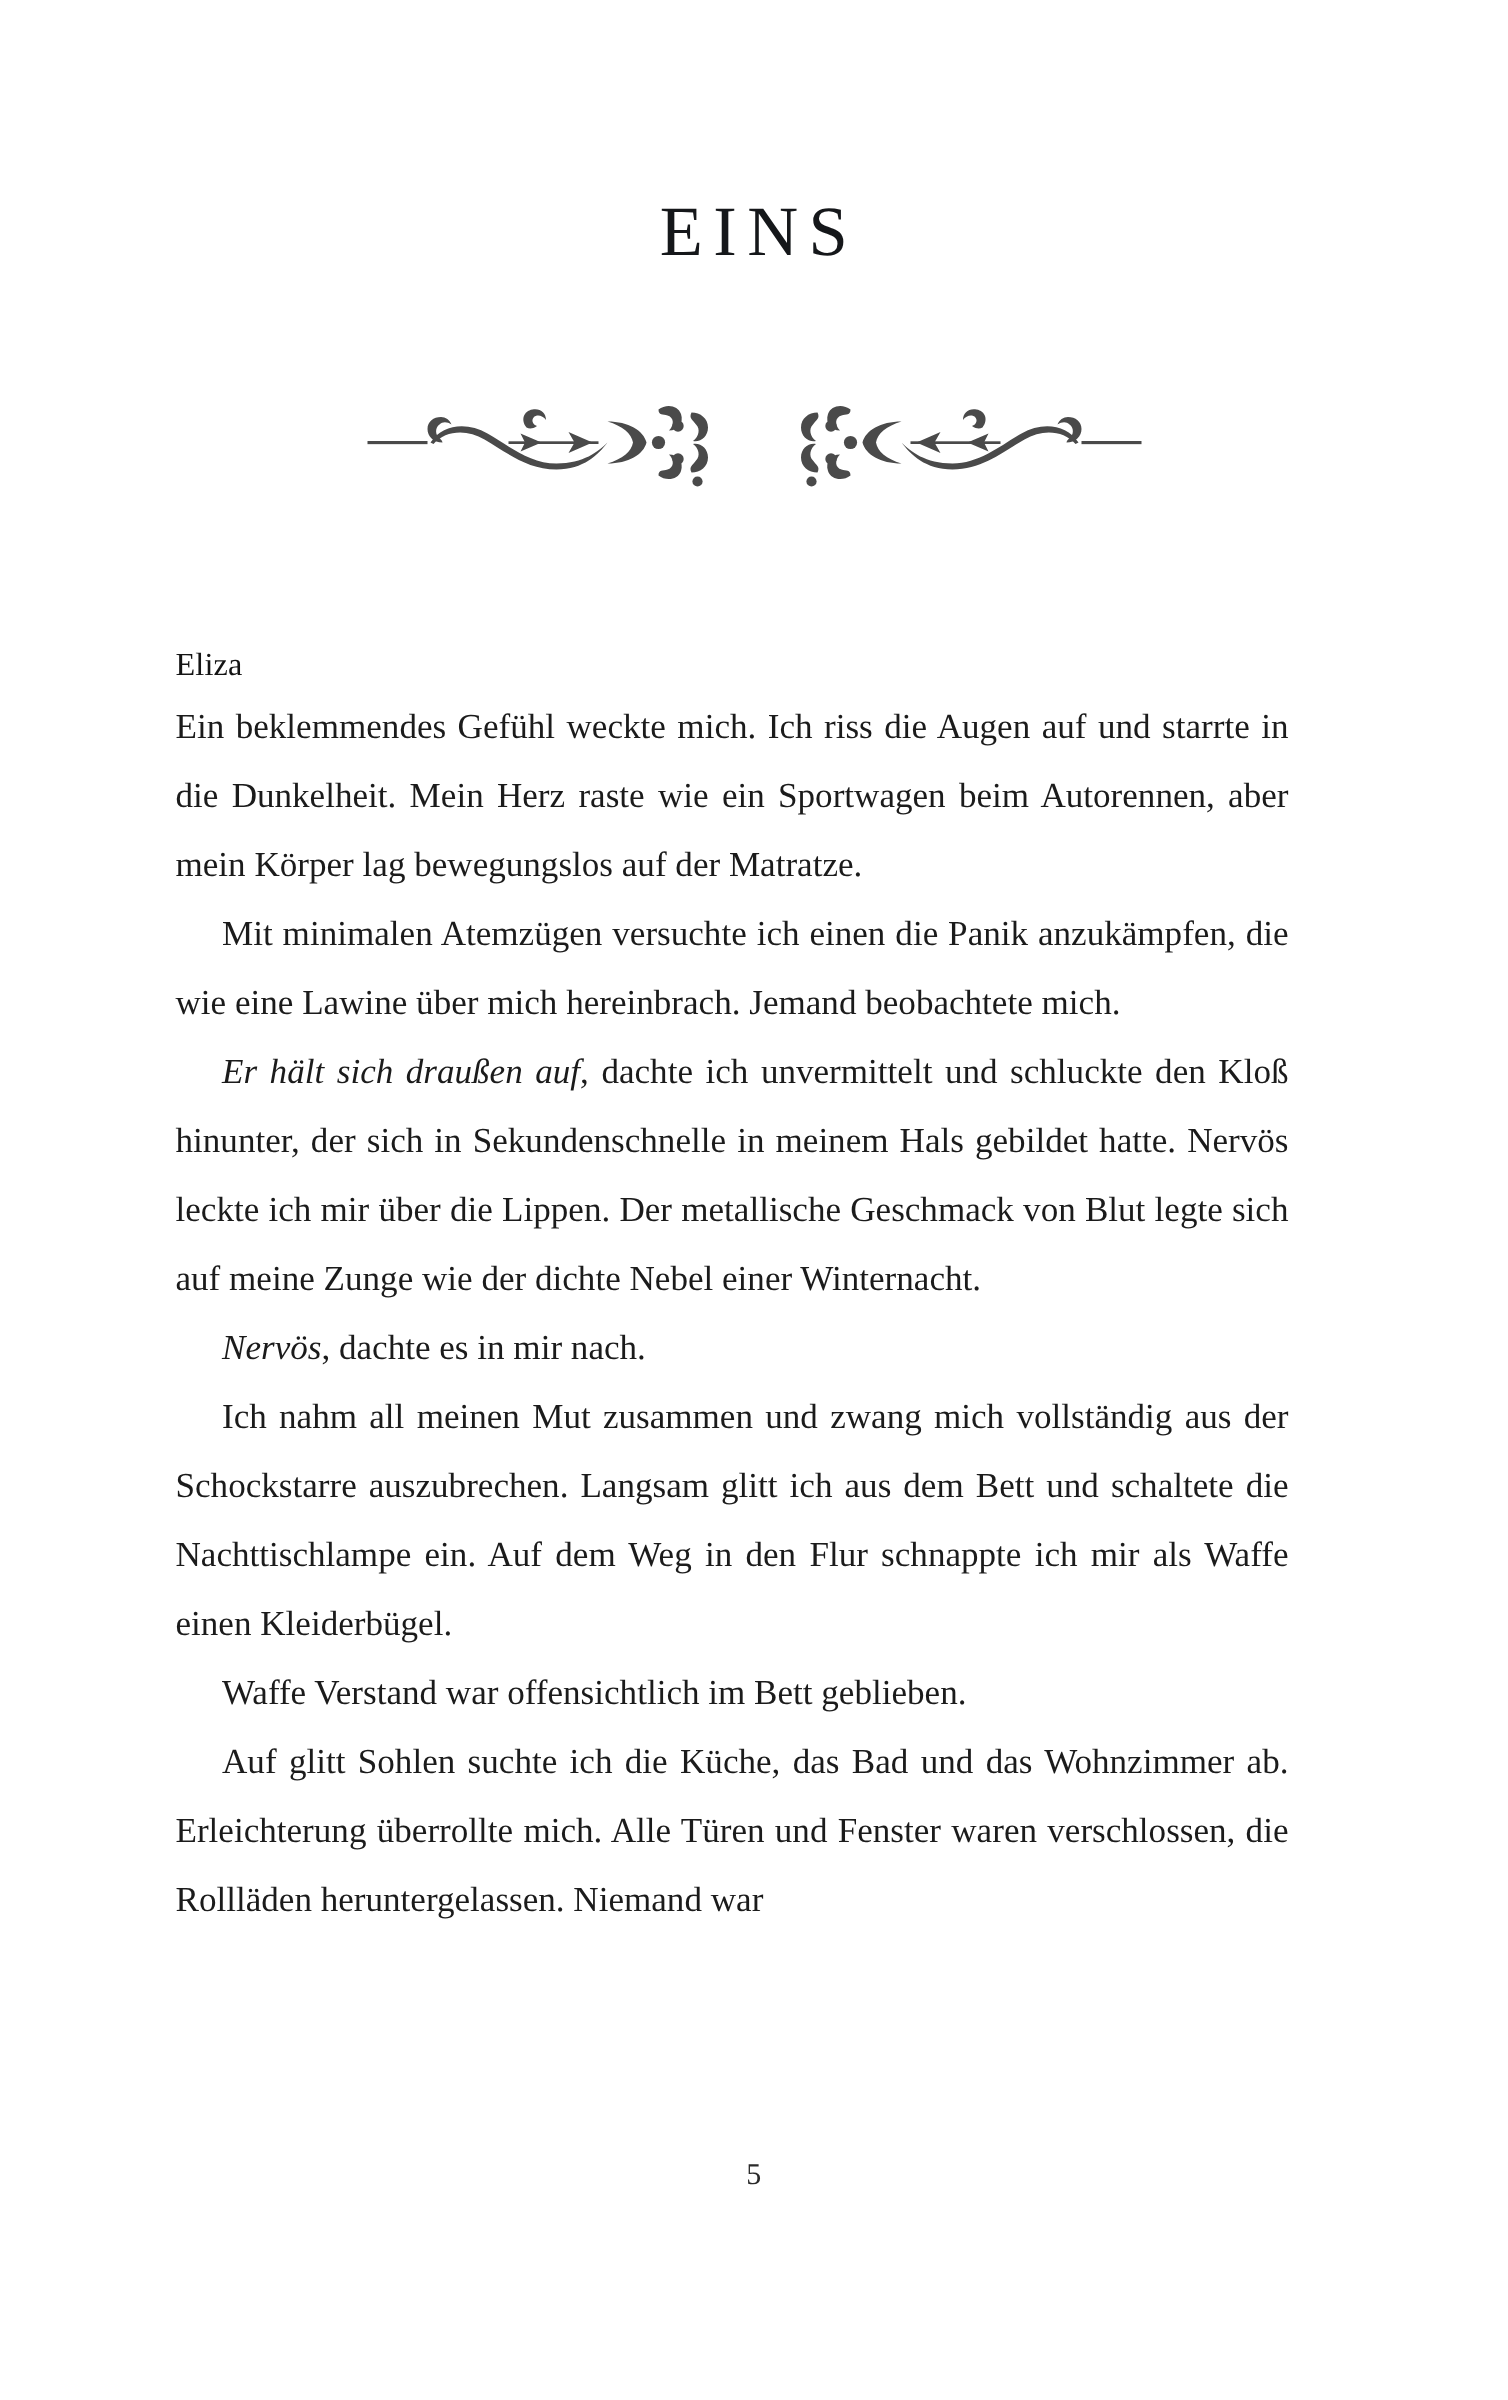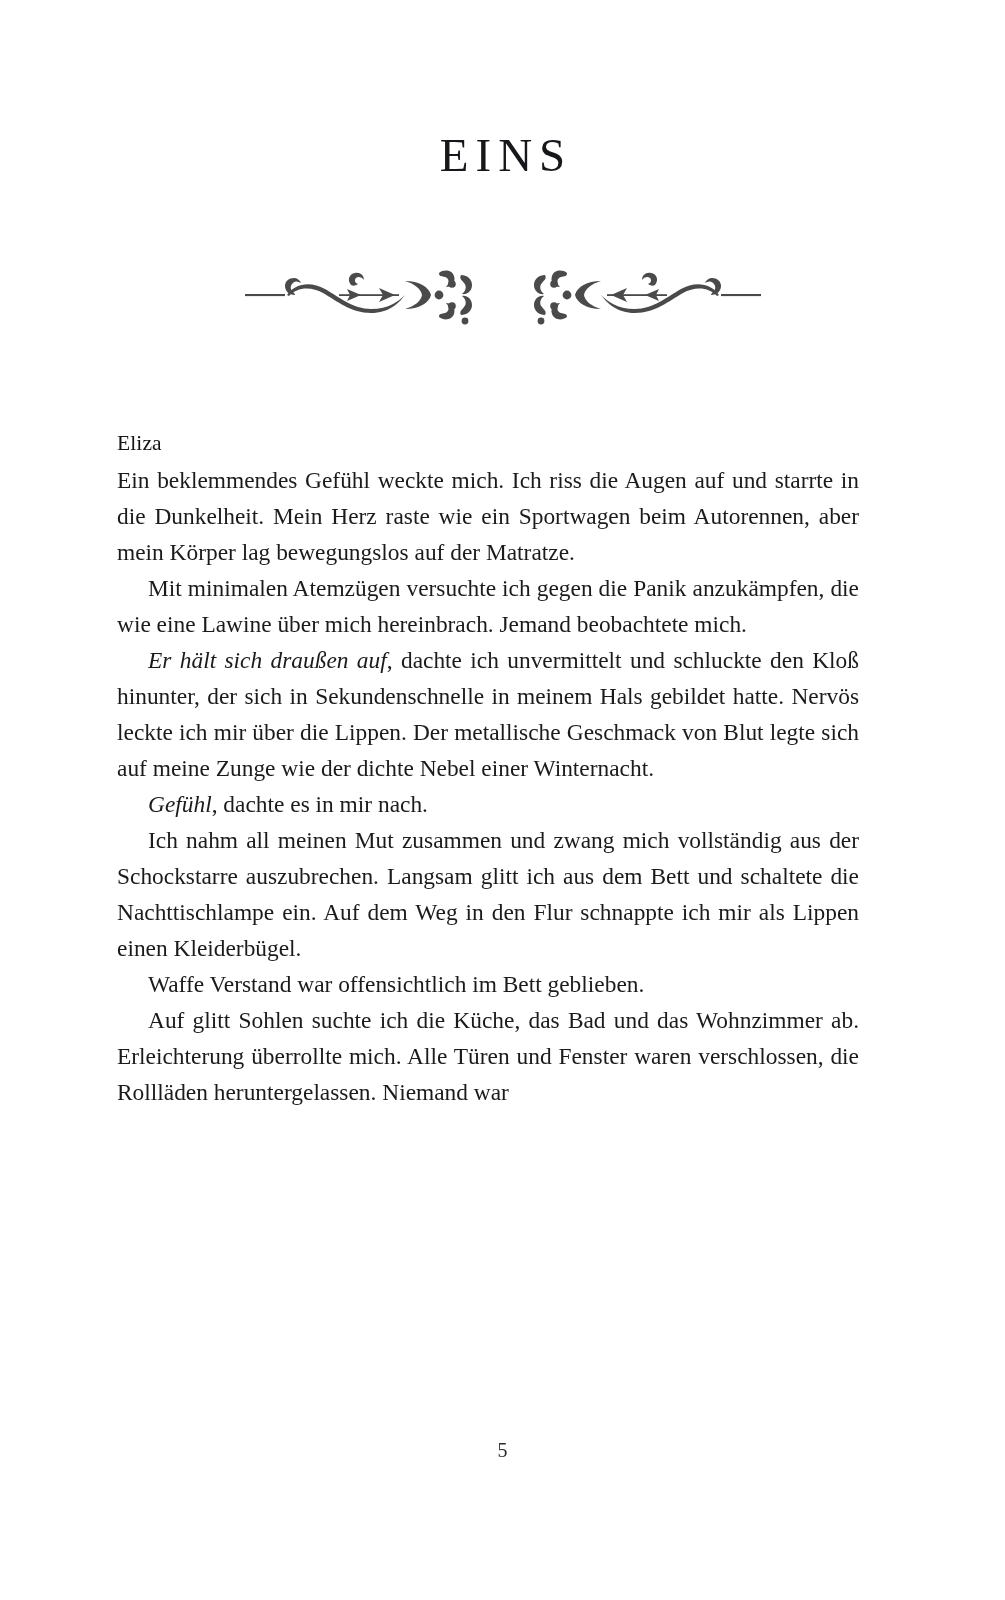--- a/index.html
+++ b/index.html
@@ -66,21 +66,21 @@
     font-size: 21.5px;
     line-height: 38px;
     margin: 0 0 0 0;
     letter-spacing: 0.1px;
     color: #141414;
   }
 
   p.para {
     margin: 0;
     font-size: 23.4px;
-    line-height: 36px;
+    line-height: 46px;
     text-align: justify;
     text-justify: inter-word;
     hyphens: manual;
     color: #1b1b1b;
     font-family: "Liberation Serif", "DejaVu Serif", serif;
   }
   p.para.indent {
     text-indent: 31px;
   }
   p.para.noindent {
@@ -178,28 +178,28 @@
       </g>
     </svg>
   </div>
 
   <div class="textblock">
 
     <div class="speaker">Eliza</div>
 
     <p class="para noindent">Ein beklemmendes Gefühl weckte mich. Ich riss die Augen auf und starrte in die Dunkelheit. Mein Herz raste wie ein Sportwagen beim Autorennen, aber mein Körper lag bewegungslos auf der Matratze.</p>
 
-    <p class="para indent">Mit minimalen Atemzügen versuchte ich gegen die Panik anzukämpfen, die wie eine Lawine über mich hereinbrach. Jemand beobachtete mich.</p>
+    <p class="para indent">Mit minimalen Atemzügen versuchte ich einen die Panik anzukämpfen, die wie eine Lawine über mich hereinbrach. Jemand beobachtete mich.</p>
 
 
     <p class="para indent"><em class="it">Er hält sich draußen auf</em><span>, dachte ich unvermittelt und schluckte den Kloß hinunter, der sich in Sekundenschnelle in meinem Hals gebildet hatte. Nervös leckte ich mir über die Lippen. Der metallische Geschmack von Blut legte sich auf meine Zunge wie der dichte Nebel einer Winternacht.</span></p>
 
-    <p class="para indent"><em class="it">Gefühl</em><span>, dachte es in mir nach.</span></p>
-
-    <p class="para indent">Ich nahm all meinen Mut zusammen und zwang mich vollständig aus der Schockstarre auszubrechen. Langsam glitt ich aus dem Bett und schaltete die Nachttischlampe ein. Auf dem Weg in den Flur schnappte ich mir als Lippen einen Kleiderbügel.</p>
+    <p class="para indent"><em class="it">Nervös</em><span>, dachte es in mir nach.</span></p>
+
+    <p class="para indent">Ich nahm all meinen Mut zusammen und zwang mich vollständig aus der Schockstarre auszubrechen. Langsam glitt ich aus dem Bett und schaltete die Nachttischlampe ein. Auf dem Weg in den Flur schnappte ich mir als Waffe einen Kleiderbügel.</p>
 
     <p class="para indent">Waffe Verstand war offensichtlich im Bett geblieben.</p>
 
     <p class="para indent">Auf glitt Sohlen suchte ich die Küche, das Bad und das Wohnzimmer ab. Erleichterung überrollte mich. Alle Türen und Fenster waren verschlossen, die Rollläden heruntergelassen. Niemand war</p>
   </div>
 
   <div class="folio">5</div>
 
 </div>
 

